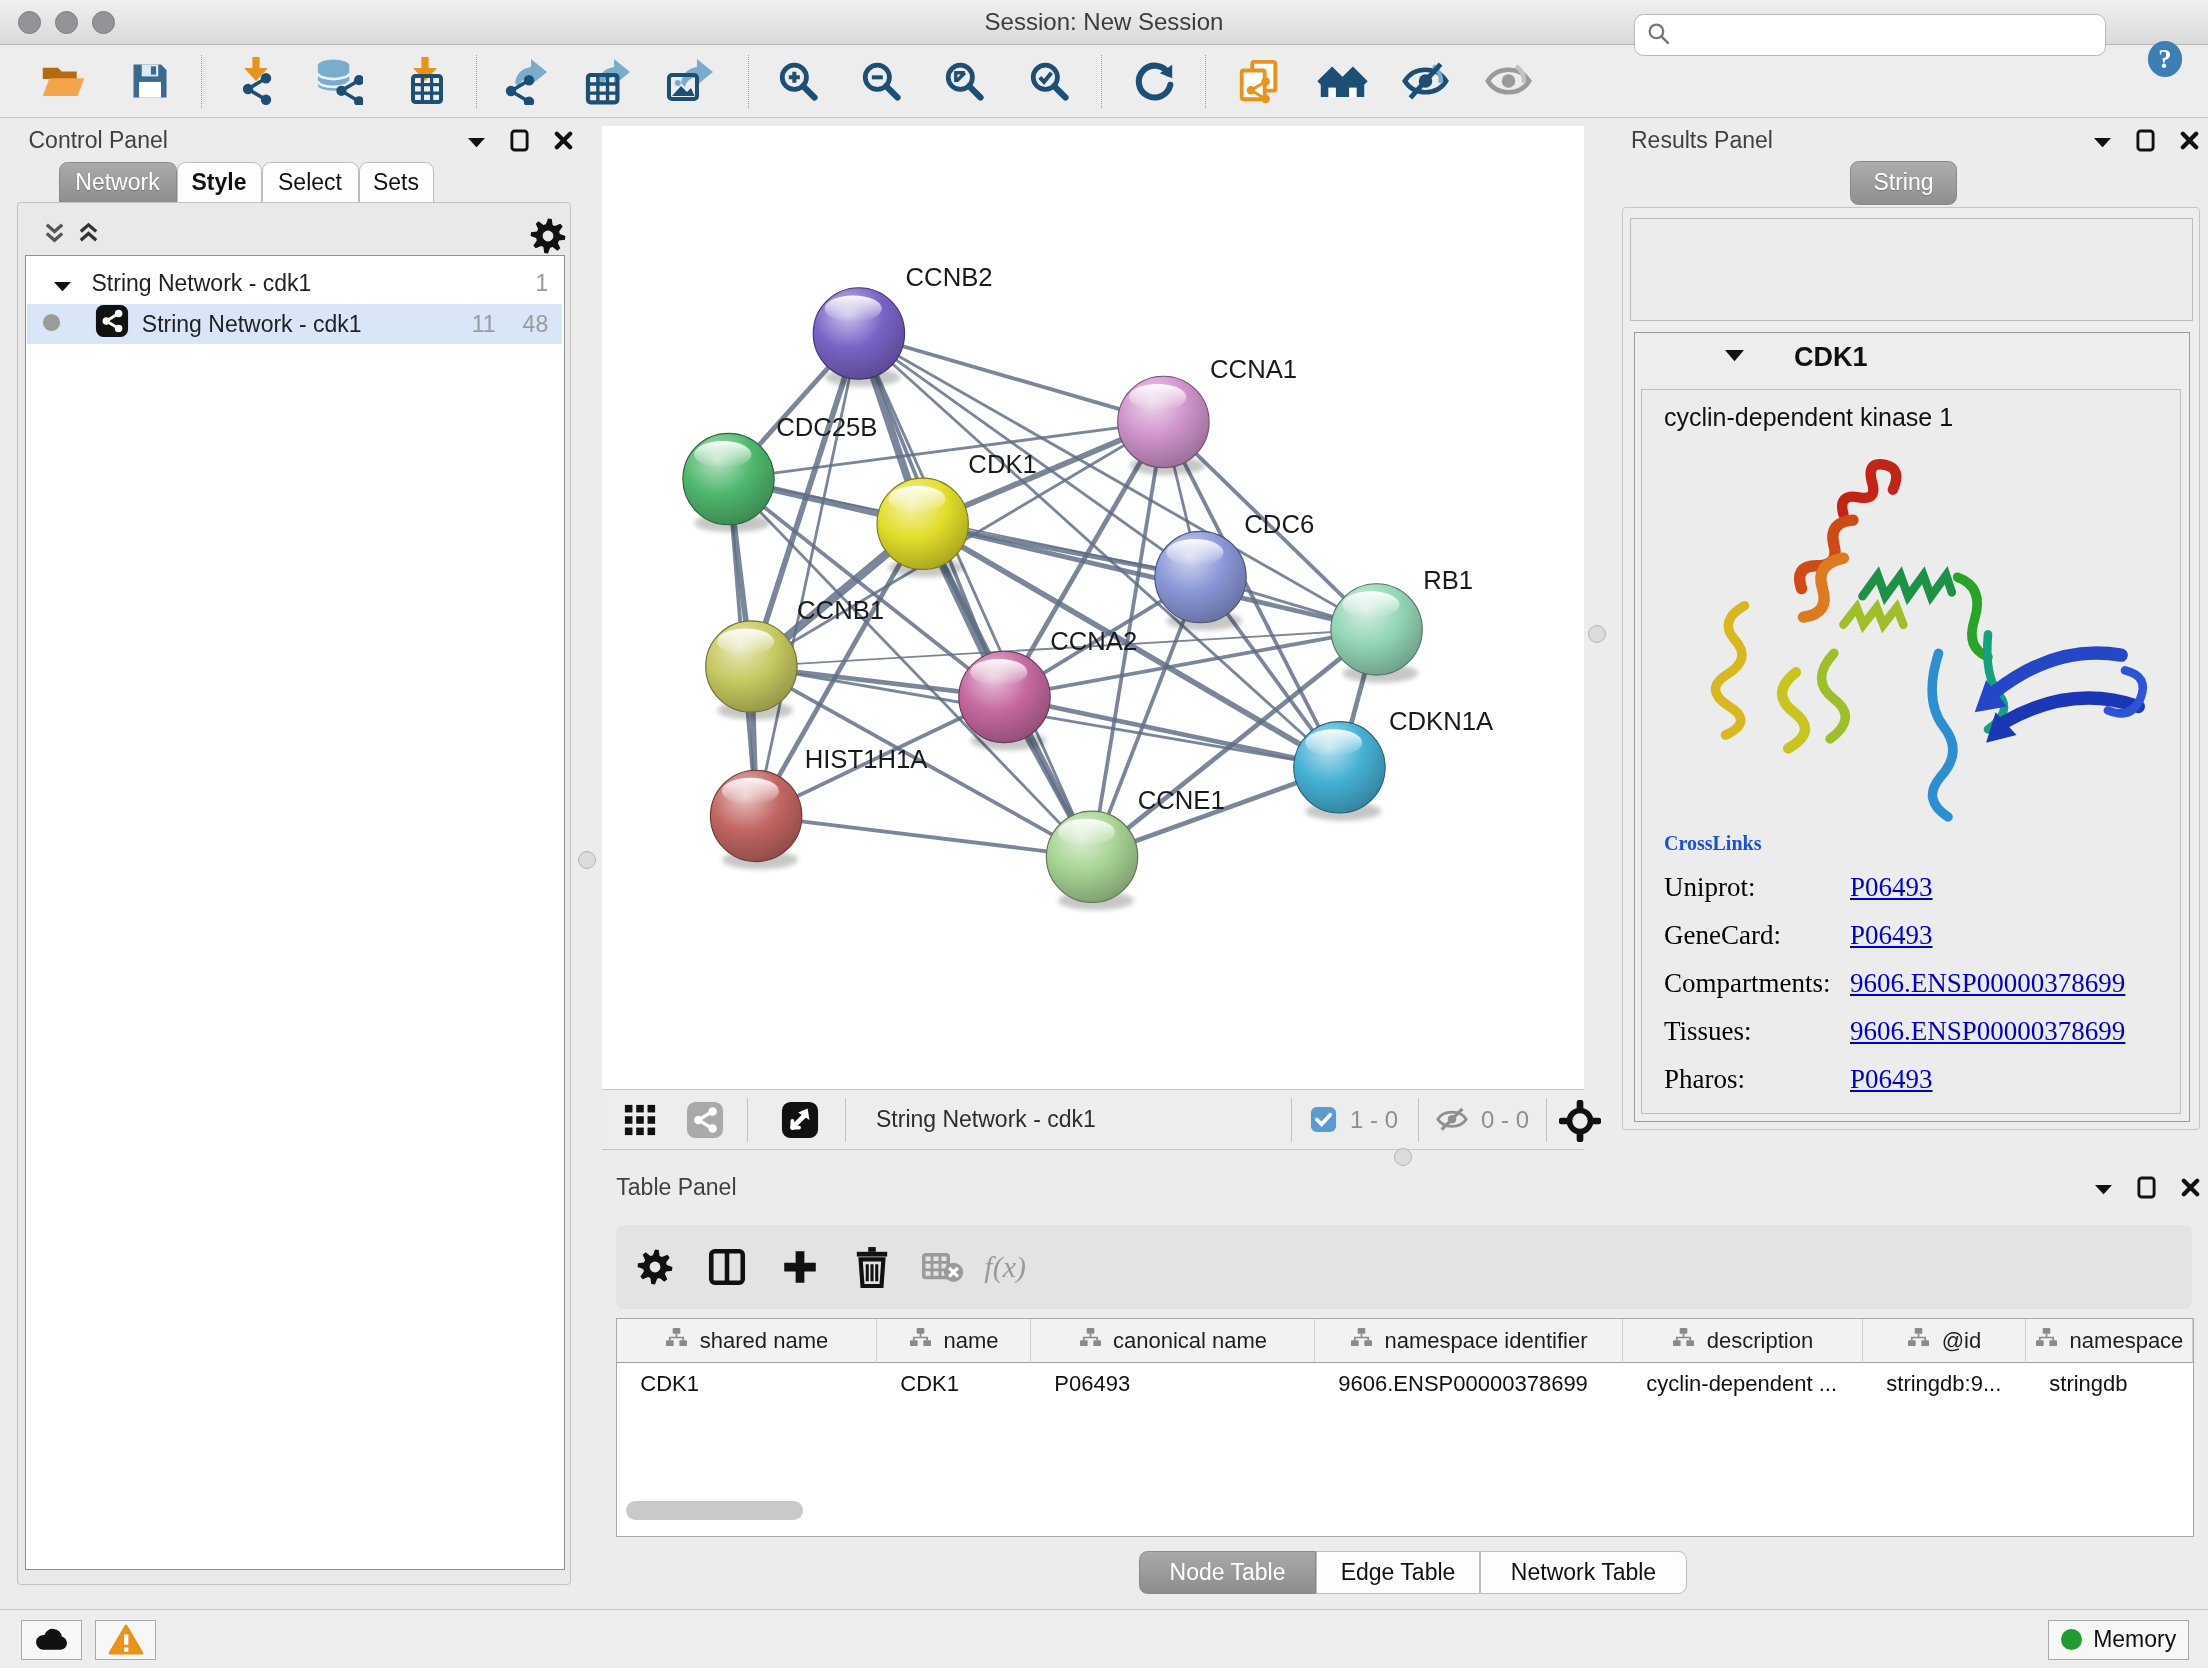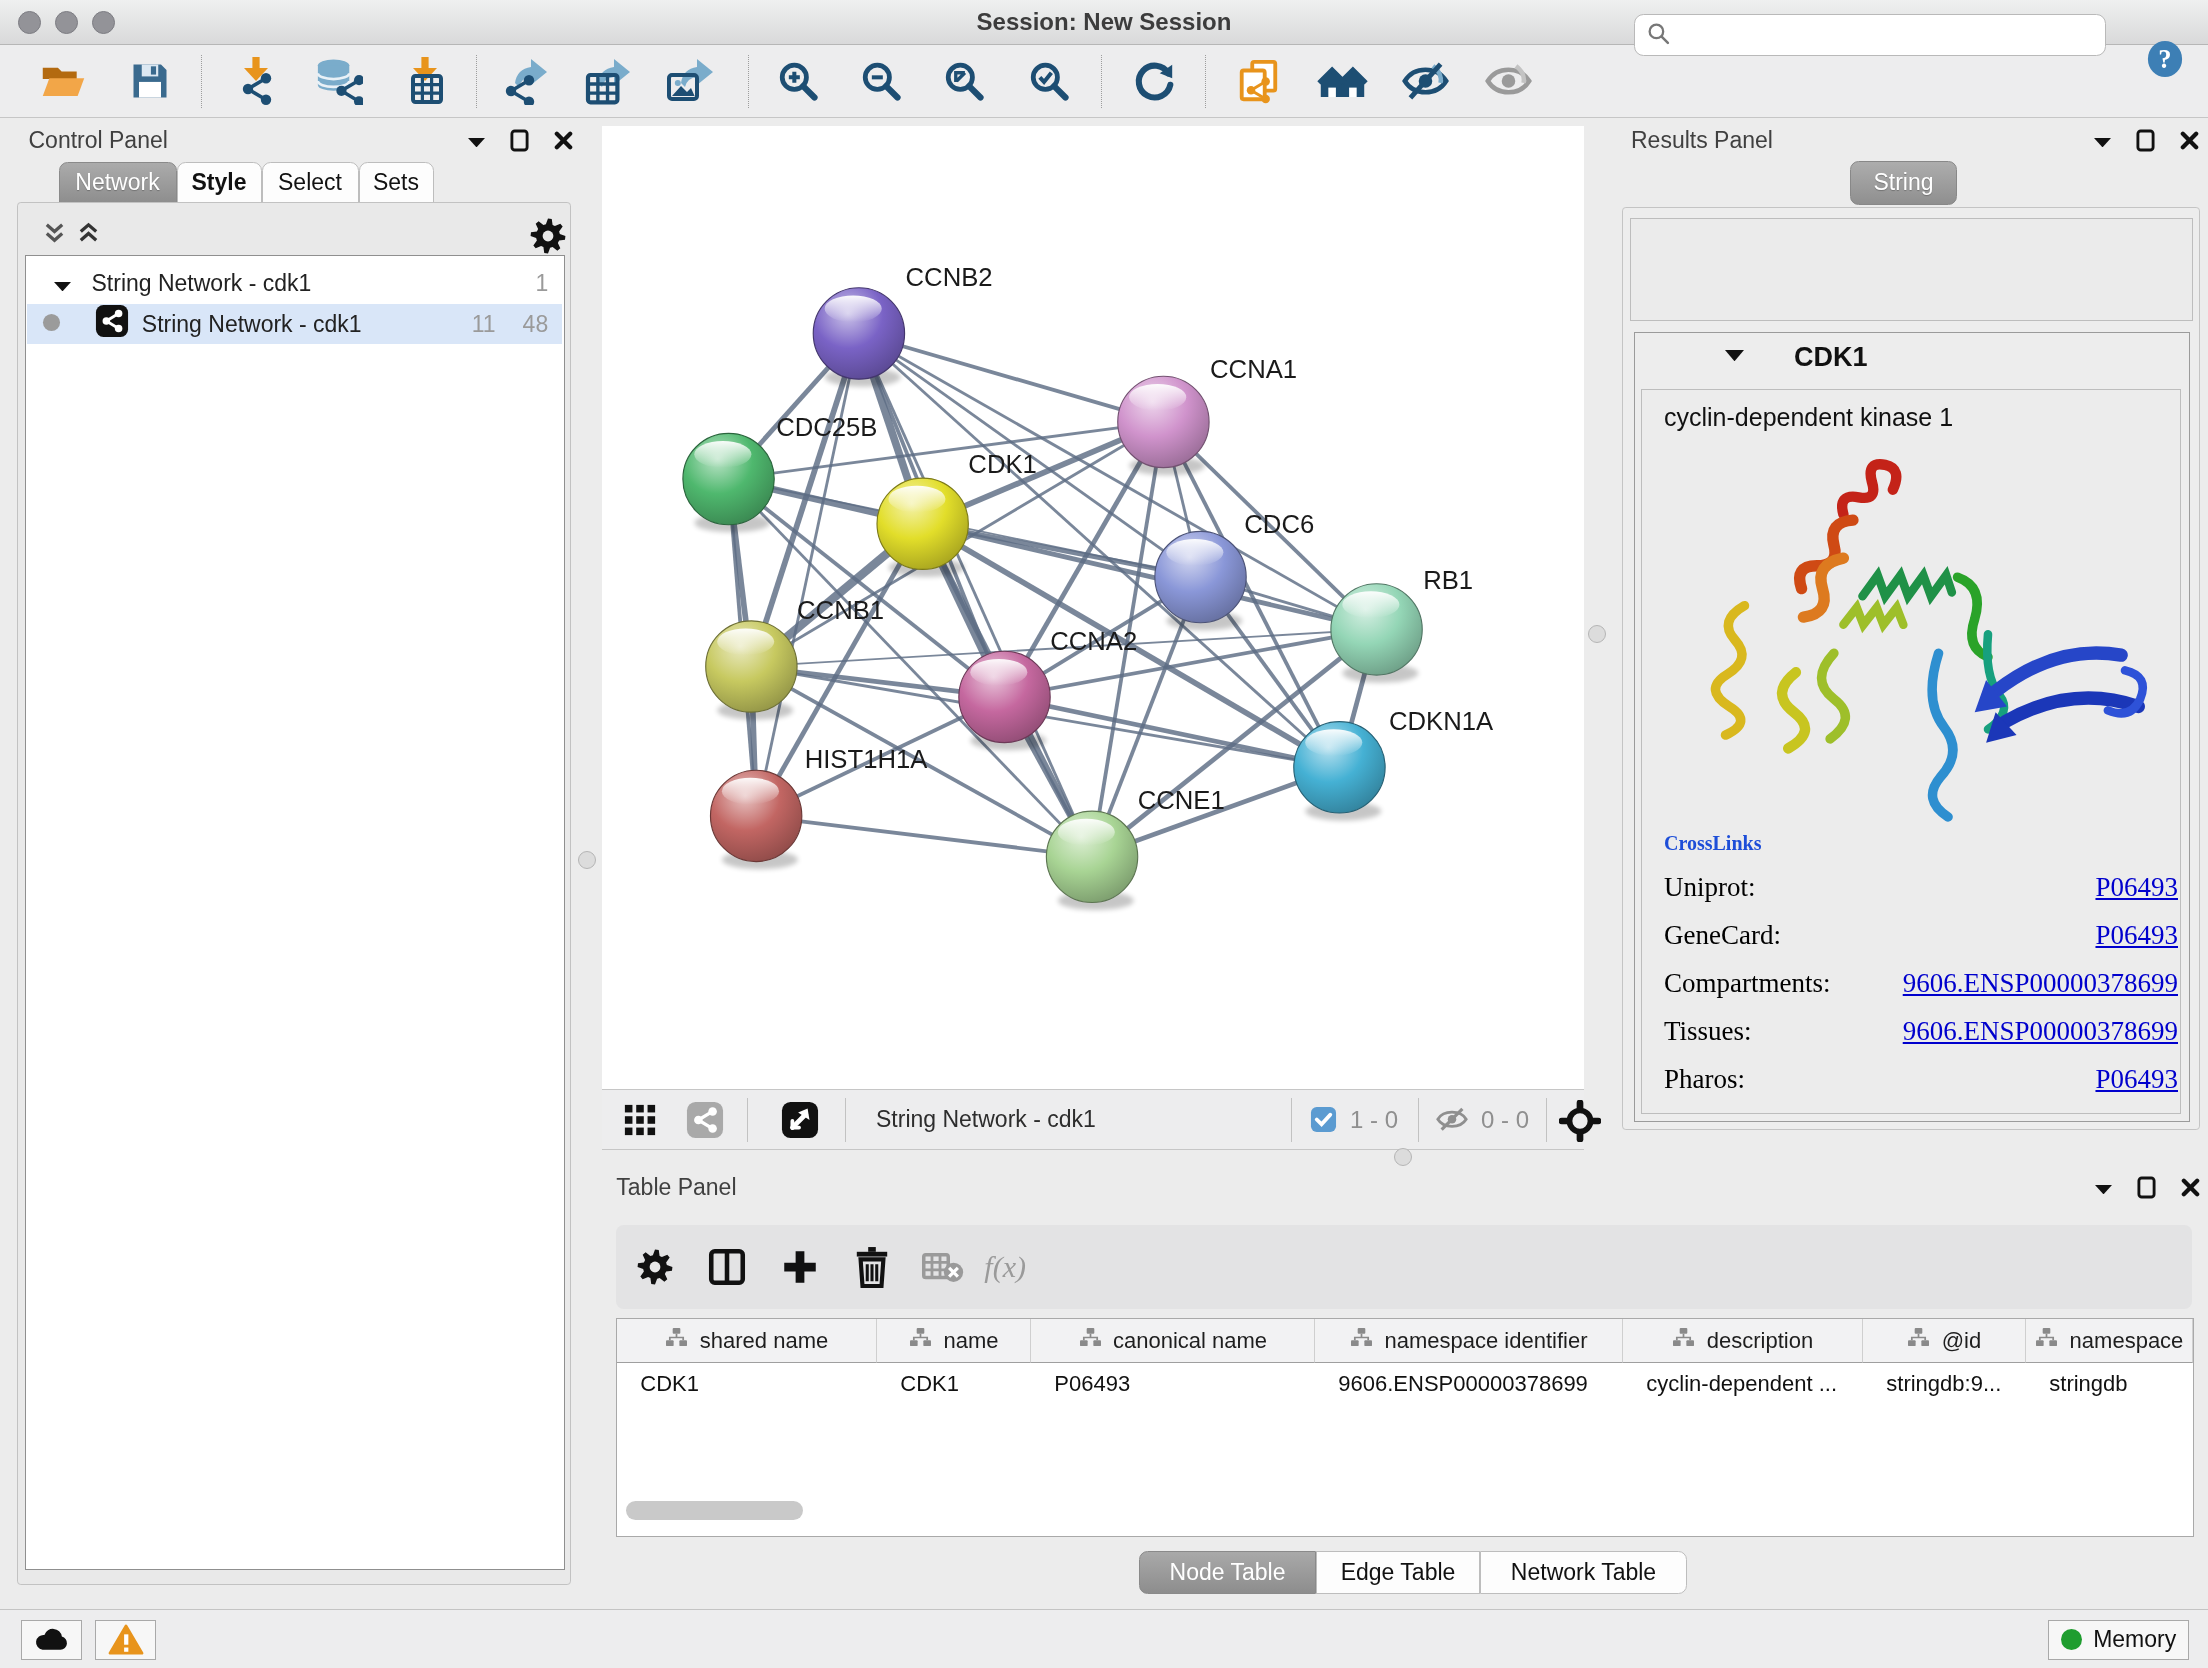--- a/index.html
+++ b/index.html
@@ -5,21 +5,21 @@
   html,body{margin:0;padding:0;}
   body{width:2208px;height:1668px;position:relative;overflow:hidden;background:#ececec;
        font-family:"Liberation Sans","DejaVu Sans",sans-serif;color:#222;}
   .abs{position:absolute;}
   
   #titlebar{left:0;top:0;width:2208px;height:44px;background:linear-gradient(#eff0f0,#d9d9da);
             border-bottom:1px solid #b6b6b6;}
   .traffic{position:absolute;top:10.5px;width:21px;height:21px;border-radius:50%;
            background:#939398;border:1px solid #7d7d83;}
   #win-title{left:0;top:0;width:2208px;height:44px;line-height:44px;text-align:center;
-             font-size:24px;font-weight:700;color:#3c3c3c;}
+             font-size:24px;font-weight:400;color:#3c3c3c;}
   
   #toolbar{left:0;top:45px;width:2208px;height:72px;background:#ededee;border-bottom:1px solid #c6c6c6;}
   .tb-btn{position:absolute;top:7.6px;width:59px;height:57px;display:flex;align-items:center;justify-content:center;}
   .tb-sep{position:absolute;top:9.5px;width:0;height:53px;border-left:1.9px dotted #9d9d9d;}
   #search-box{left:1634px;top:14.3px;width:472px;height:42px;background:#fff;border:1px solid #b9b9b9;
               border-radius:9.5px;display:flex;align-items:center;padding-left:11.4px;box-sizing:border-box;}
   #search-input{border:none;outline:none;font-size:23px;flex:1;background:transparent;margin-left:7.6px;}
   #help-btn{left:2146px;top:57px;width:38px;height:38px;transform:translateY(-17px);}
   
   .panel-title{font-size:23px;color:#404040;}
@@ -57,21 +57,21 @@
   .mac-btn{position:absolute;height:42px;background:#fff;border:1px solid #ababab;border-radius:7.6px;
            font-size:25px;text-align:center;color:#111;box-shadow:0 1px 1px rgba(0,0,0,.08);}
   #cdk1-box{left:27px;top:211px;width:554px;height:788px;border:1px solid #9b9b9b;background:#ededed;}
   #cdk1-head{left:27px;top:211px;width:554px;height:46px;}
   #cdk1-title{position:absolute;left:160px;top:9.5px;font-size:27px;font-weight:bold;color:#111;}
   #cdk1-inner{left:34px;top:268px;width:538px;height:723px;border:1px solid #bdbdbd;background:#ececec;}
   #cdk1-desc{left:57px;top:282px;font-size:25px;color:#111;}
   #ribbon-wrap{left:46px;top:323px;width:514px;height:390px;}
   #crosslinks{left:57px;top:711px;width:514px;font-family:"Liberation Serif","DejaVu Serif",serif;}
   #xl-title{font-size:20px;font-weight:bold;color:#1d4ed8;}
-  .xl-row{display:flex;margin-top:17px;font-size:27px;justify-content:space-between;}
+  .xl-row{display:flex;margin-top:17px;font-size:27px;}
   .xl-label{width:186px;color:#000;}
   .xl-val{color:#0000cd;text-decoration:underline;}
   
   #table-panel{left:602px;top:1166px;width:1606px;height:439px;}
   #tp-title{left:14.3px;top:7.6px;}
   #tp-toolbar{left:14.3px;top:59px;width:1576px;height:84px;background:#e3e3e4;border-radius:7.6px;}
   .tpt-btn{position:absolute;top:13.3px;width:55px;height:57px;display:flex;align-items:center;justify-content:center;}
   #tp-table{left:14.3px;top:152px;width:1576px;height:217px;background:#fff;border:1px solid #a9a9a9;}
   .th-cell{position:absolute;top:0;height:44px;background:#f2f2f3;border-right:1px solid #cfcfcf;border-bottom:1px solid #9f9f9f;
            display:flex;align-items:center;justify-content:center;gap:11.4px;font-size:22px;color:#1e1e1e;box-sizing:border-box;}

